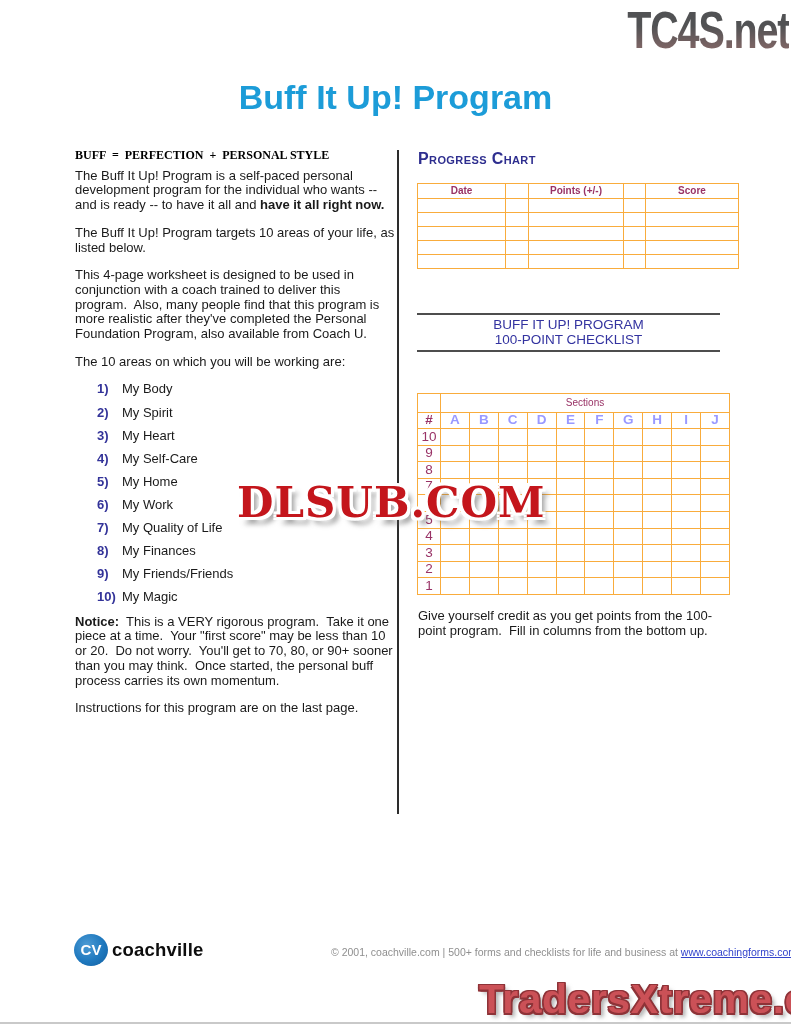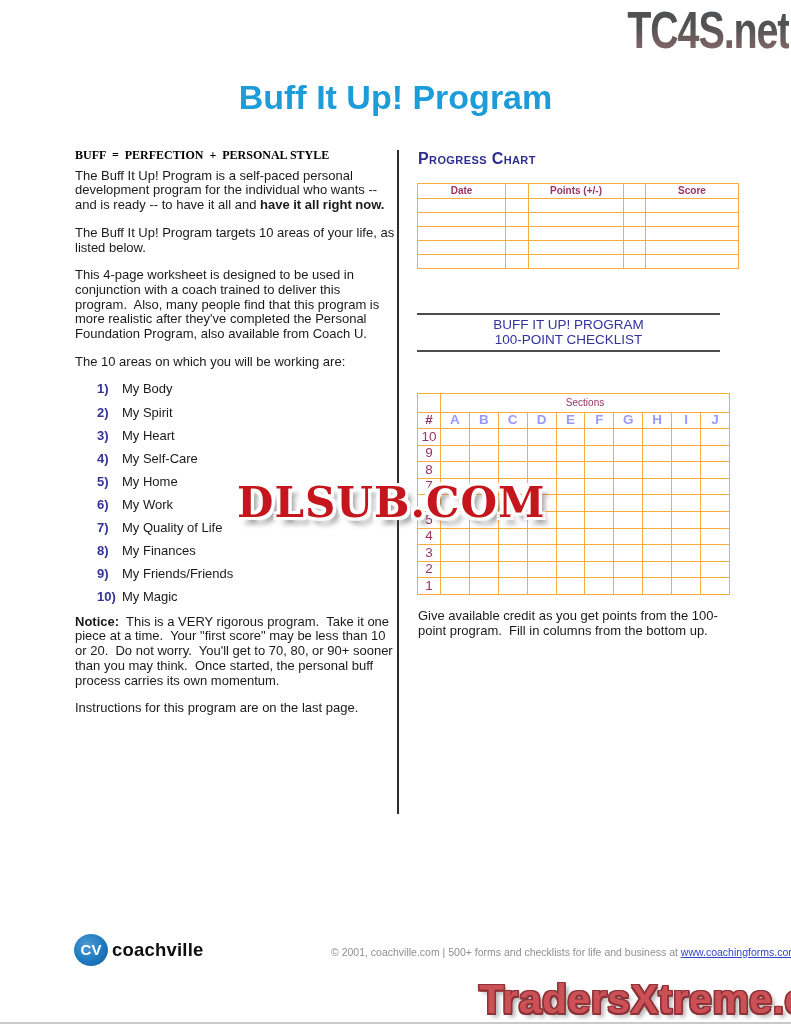--- a/index.html
+++ b/index.html
@@ -374,21 +374,21 @@
             <td></td>
             <td></td>
             <td></td>
             <td></td>
             <td></td>
             <td></td>
           </tr>
         </tbody>
     </table>
 
-    <p class="caption">Give available credit as you get points from the 100-point program.  Fill in columns from the bottom up.</p>
+    <p class="caption">Give yourself credit as you get points from the 100-point program.  Fill in columns from the bottom up.</p>
   </div>
 
   <div class="wm-dlsub">DLSUB.COM</div>
 
   <div class="footer-logo">
     <span class="cv-circle">CV</span>
     <span class="brand">coachville</span>
   </div>
 
   <div class="copyright">

